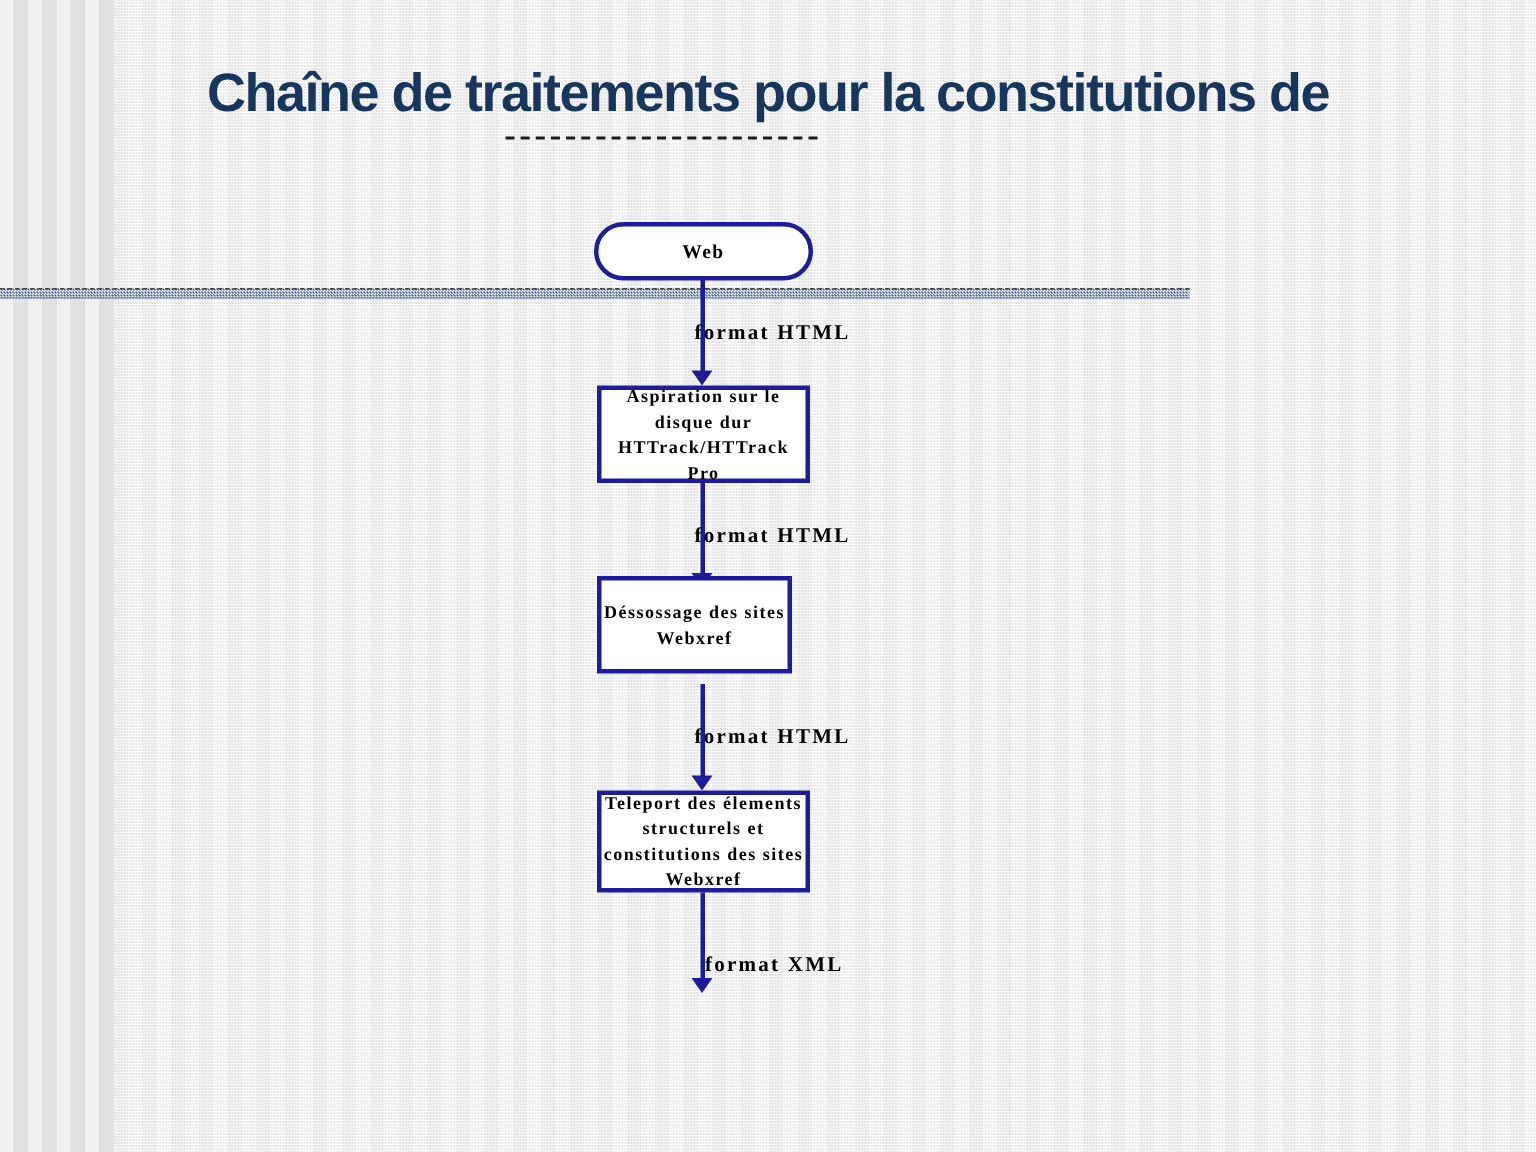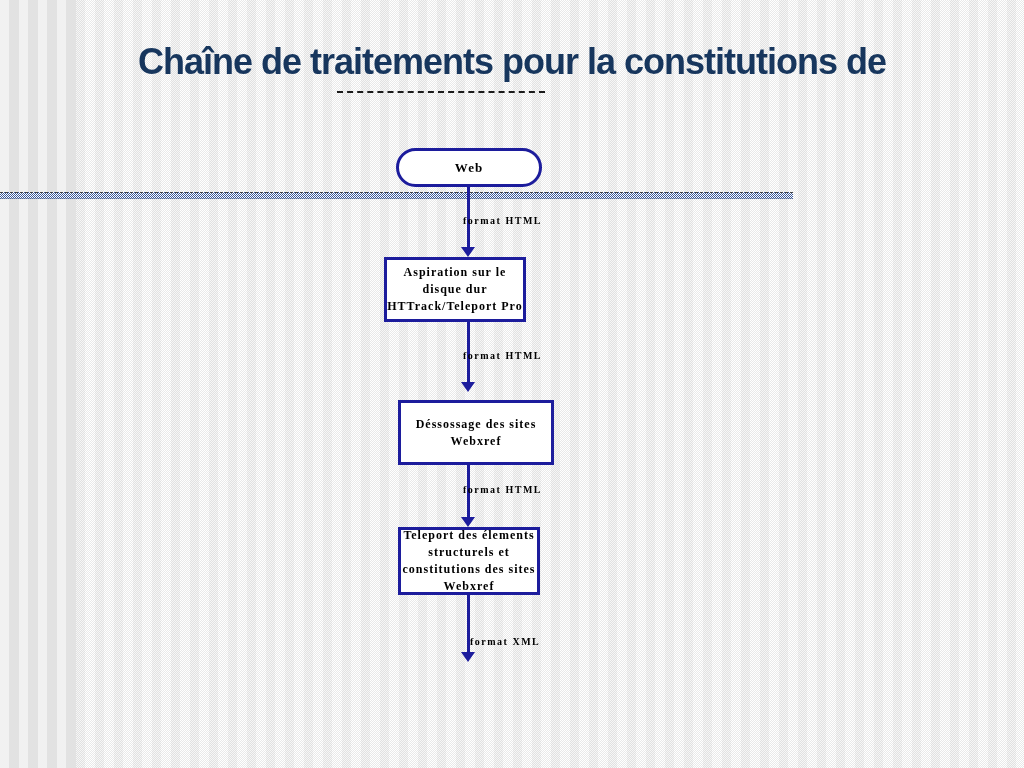--- a/index.html
+++ b/index.html
@@ -44,40 +44,40 @@
     position:absolute; z-index:2; background:#ffffff;
     border:3px solid #1c1c9c;
     display:flex; flex-direction:column; justify-content:center; 
     font-family:"Liberation Serif", serif; font-weight:bold; font-size:12px;
     letter-spacing:1px; line-height:17px; color:#000; text-align:center;
   }
   .stadium { border-radius:22px; }
   .stadium .nline { white-space:nowrap; line-height:15px; }
   .stadium-web { left:396px; top:148px; width:146px; height:39px; border-radius:20px; font-size:13px; }
   .stadium-end { left:396px; top:662px; width:146px; height:44px; }
-  .box-aspiration { left:384px; top:257px; width:142px; height:65px; }
-  .box-dessossage { left:398px; top:400px; width:156px; height:65px; }
+  .box-aspiration { left:398px; top:257px; width:142px; height:65px; }
+  .box-dessossage { left:398px; top:384px; width:130px; height:65px; }
   .box-comptage   { left:398px; top:527px; width:142px; height:68px; line-height:17px; }
 
   .vline { position:absolute; left:467px; width:3px; background:#1c1c9c; z-index:1; }
   .vl-a { top:186px; height:64px; }
   .vl-b { top:321px; height:64px; }
   .vl-c { top:456px; height:64px; }
   .vl-d { top:594px; height:61px; }
 
   .ahead {
     position:absolute; left:461px; width:0; height:0; z-index:1;
     border-left:7px solid transparent; border-right:7px solid transparent;
     border-top:10px solid #1c1c9c;
   }
   .ah-a { top:247px; } .ah-b { top:382px; } .ah-c { top:517px; } .ah-d { top:652px; }
 
   .elabel {
     position:absolute; z-index:2; color:#000;
-    font-family:"Liberation Serif", serif; font-weight:bold; font-size:10px;
+    font-family:"Liberation Serif", serif; font-weight:bold; font-size:14px;
     letter-spacing:1.5px; white-space:nowrap;
   }
   .el-a { left:463px; top:215px; }
   .el-b { left:463px; top:350px; }
   .el-c { left:463px; top:484px; }
   .el-d { left:470px; top:636px; }
 </style>
 </head>
 <body>
 
@@ -97,21 +97,21 @@
     <div class="nline">Web</div>
   </div>
 
   <div class="vline vl-a"></div>
   <div class="ahead ah-a"></div>
   <div class="elabel el-a">format HTML</div>
 
   <div class="node box-aspiration">
     <div>Aspiration sur le</div>
     <div>disque dur</div>
-    <div>HTTrack/Teleport Pro</div>
+    <div>HTTrack/HTTrack Pro</div>
   </div>
 
   <div class="vline vl-b"></div>
   <div class="ahead ah-b"></div>
   <div class="elabel el-b">format HTML</div>
 
   <div class="node box-dessossage">
     <div>Déssossage des sites</div>
     <div>Webxref</div>
   </div>

